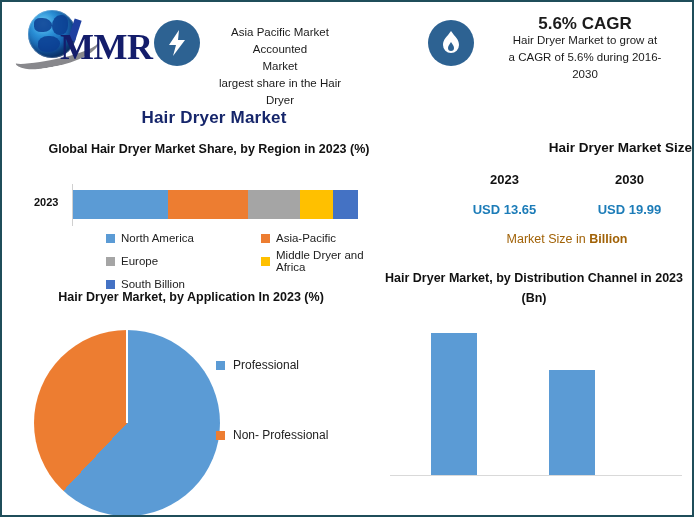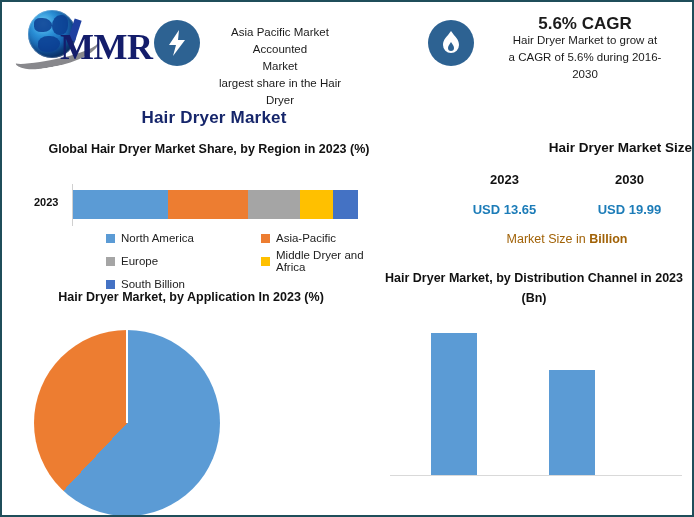--- a/index.html
+++ b/index.html
@@ -278,20 +278,30 @@
       <span>Market Size in </span><b>Billion</b>
     </div>
   </div>
 
   <div id="pie-panel">
     <div id="pie-title">Hair Dryer Market, by Application In 2023 (%)</div>
     <div id="pie-wrap">
       <div id="pie" style="background: conic-gradient(rgb(91, 155, 213) 0deg, rgb(91, 155, 213) 223.2deg, rgb(237, 125, 49) 223.2deg, rgb(237, 125, 49) 360deg);"></div>
       <div id="pie-divider"></div>
     </div>
+    <div id="pie-legend">
+        <div class="lg">
+          <span class="sw" style="background: rgb(91, 155, 213);"></span>
+          <span>Professional</span>
+        </div>
+        <div class="lg second">
+          <span class="sw" style="background: rgb(237, 125, 49);"></span>
+          <span>Non- Professional</span>
+        </div>
+      </div>
   </div>
 
   <div id="dist-panel">
     <div id="dist-title">Hair Dryer Market, by Distribution Channel in 2023 (Bn)</div>
     <div id="dist-plot">
       <div id="dist-base"></div>
       <div class="dist-bar" id="dist-bar-0" style="height: 142.2px; background: rgb(91, 155, 213);"></div>
       <div class="dist-bar" id="dist-bar-1" style="height: 105.3px; background: rgb(91, 155, 213);"></div>
     </div>
     <div id="dist-labels">

